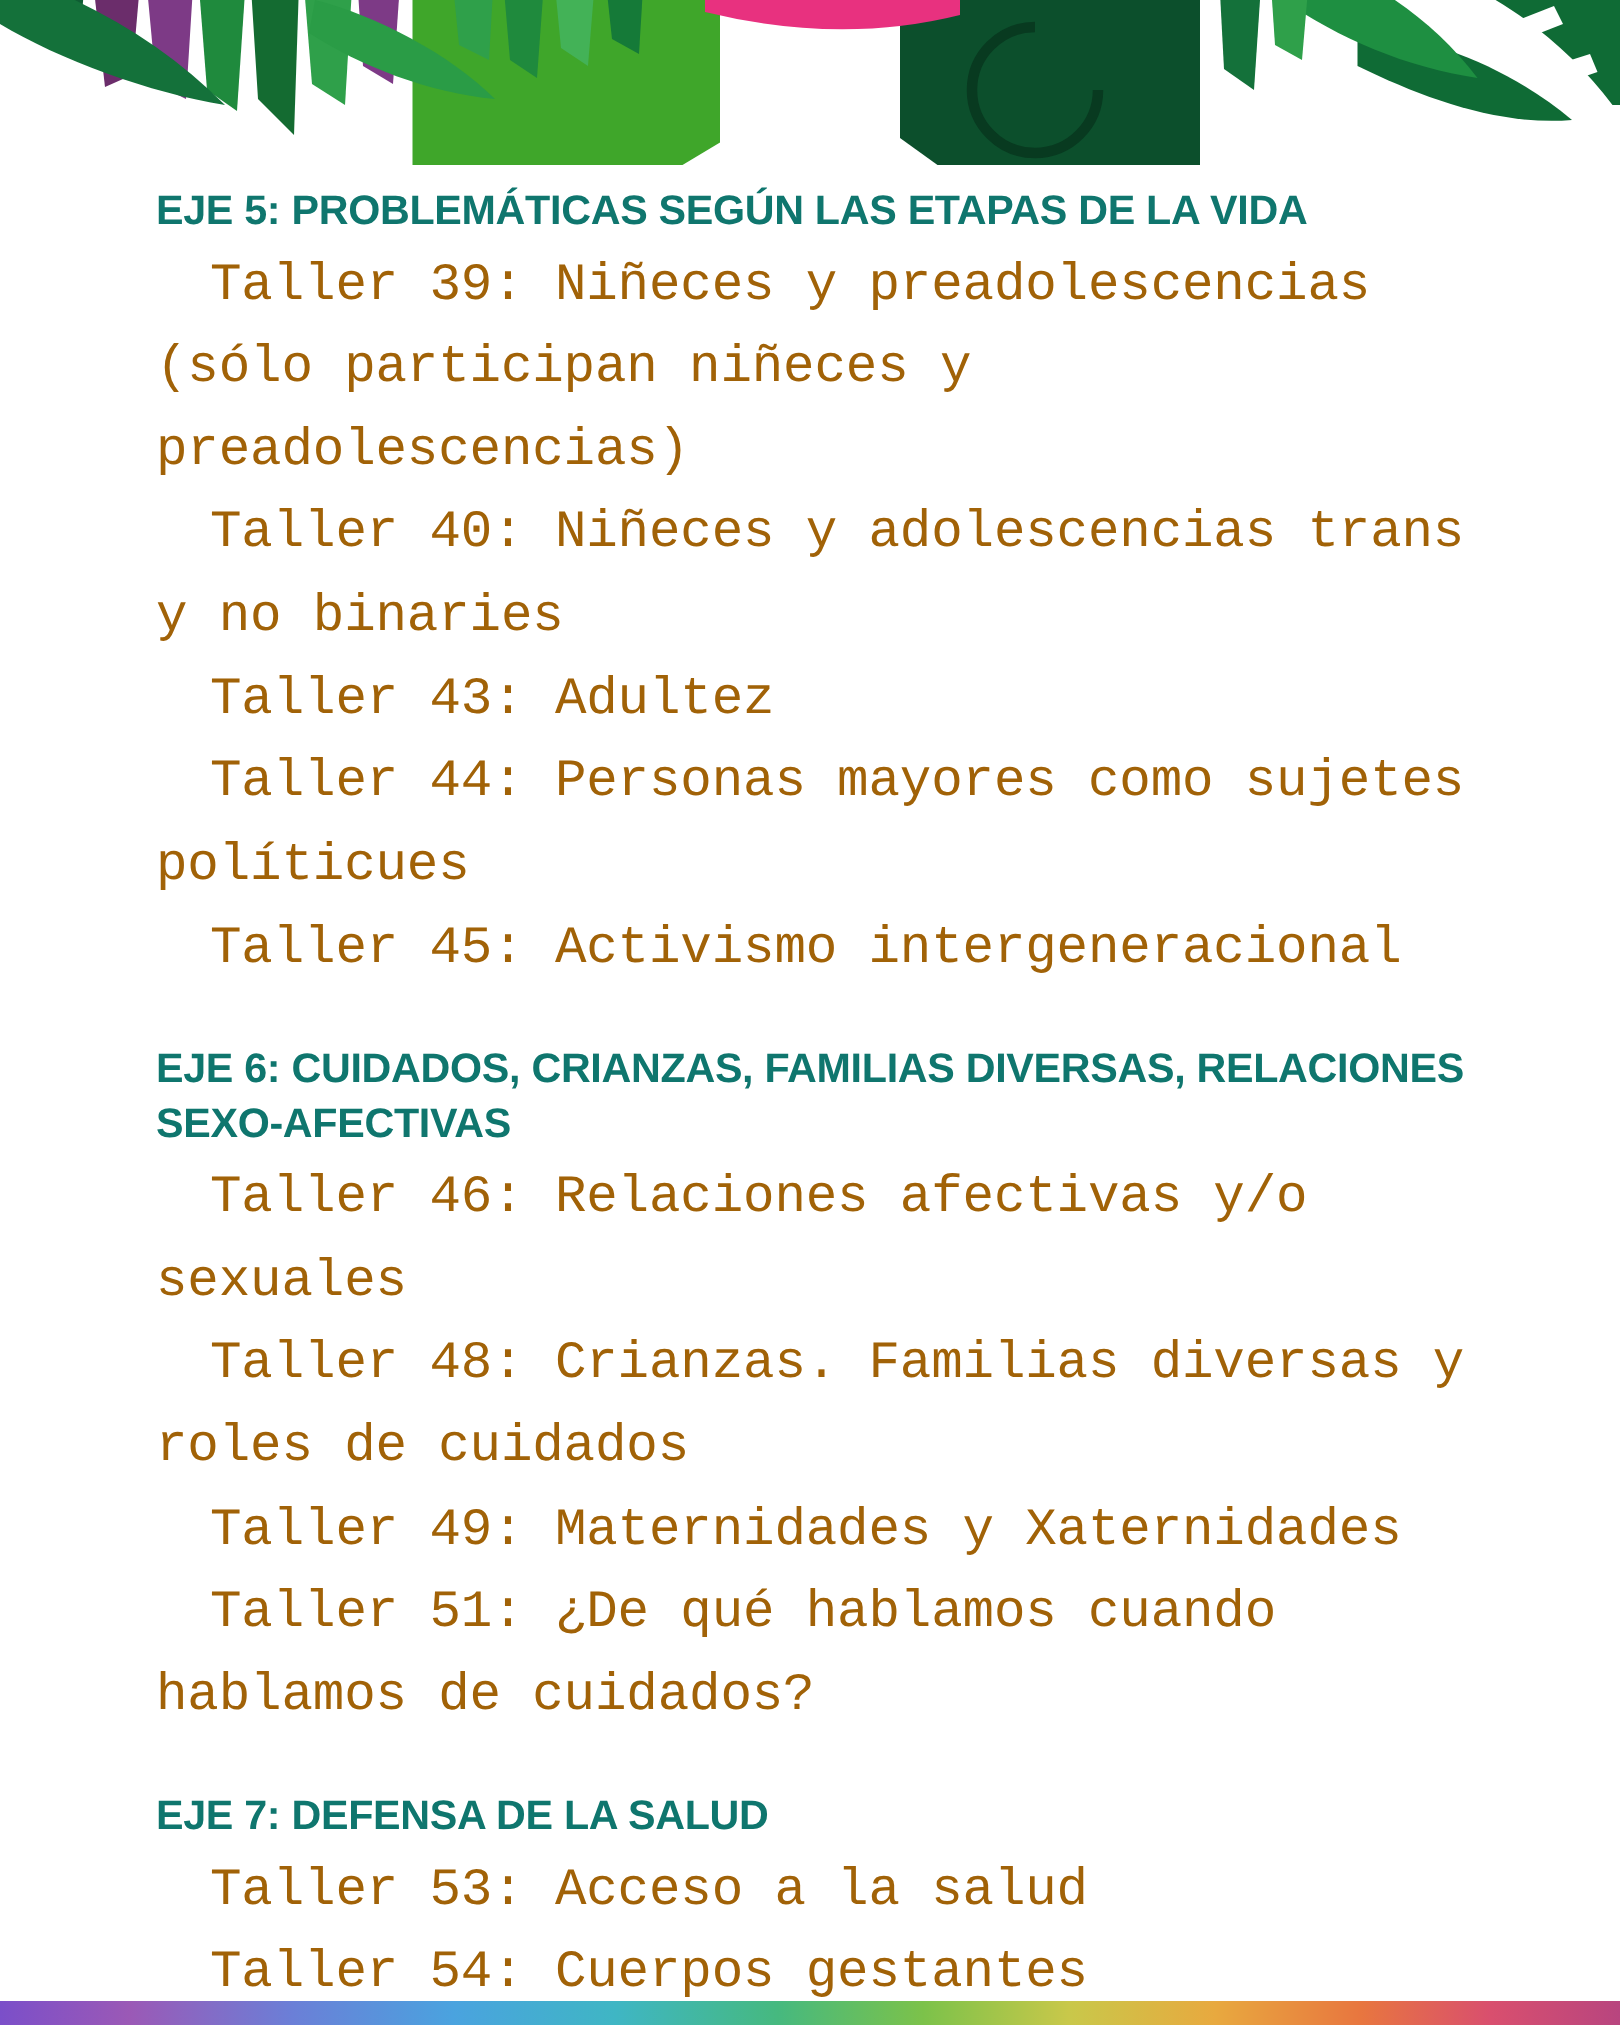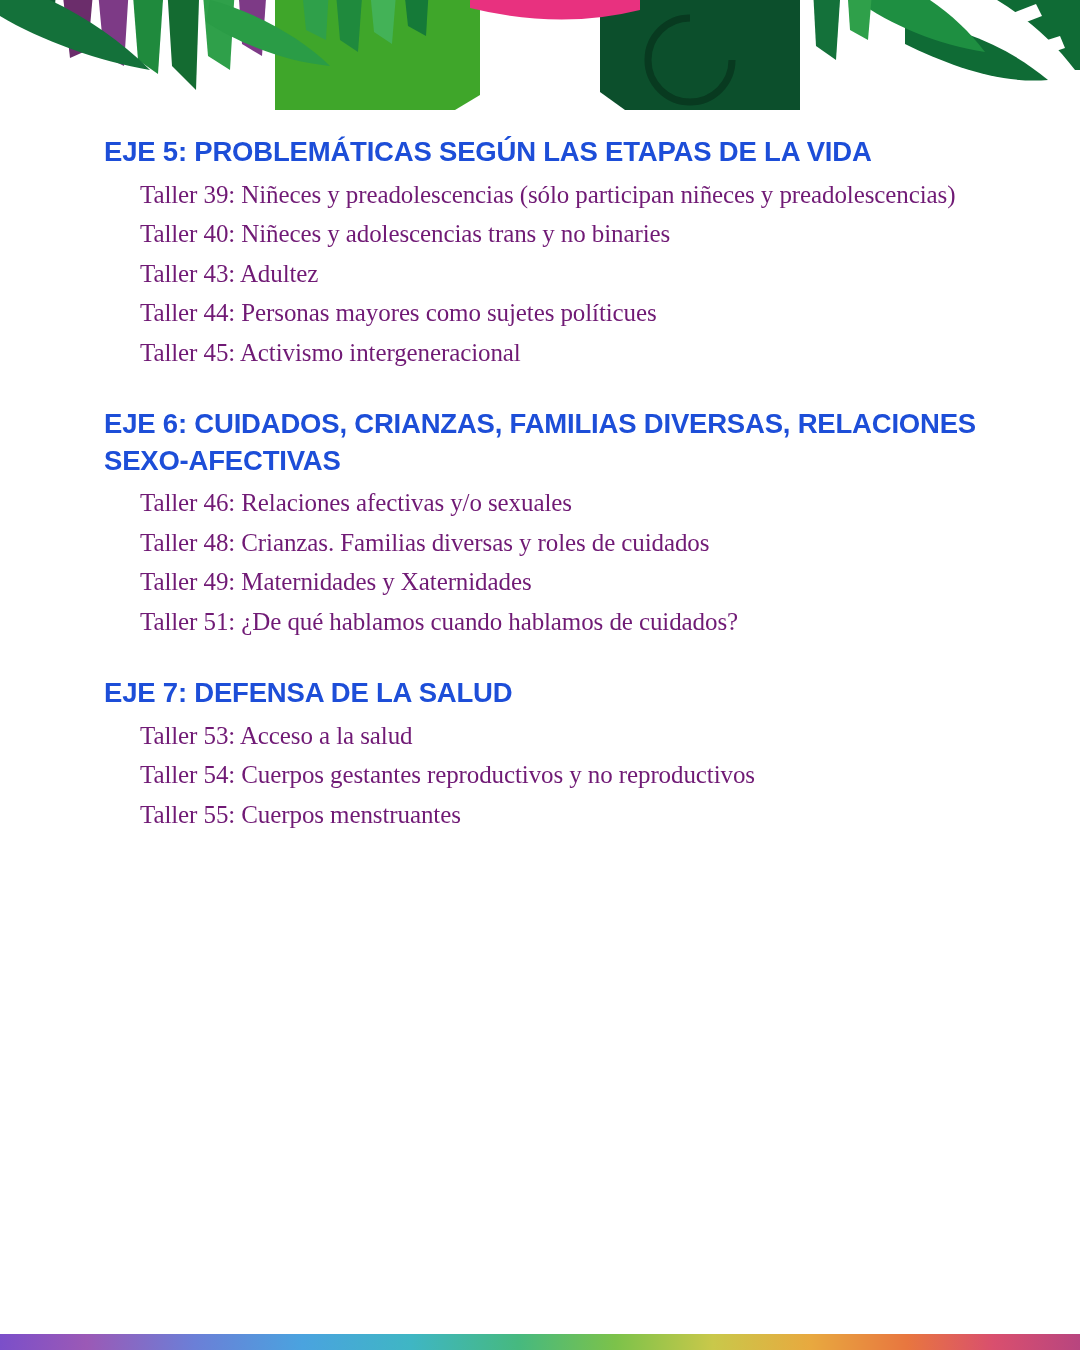--- a/index.html
+++ b/index.html
@@ -61,29 +61,29 @@
     margin-bottom: 34px;
   }
   .axis-block:last-child { margin-bottom: 0; }
 
   .axis-title {
     font-family: "Liberation Sans", sans-serif;
     font-weight: bold;
     font-size: 27.5px;
     line-height: 1.33;
     letter-spacing: -0.2px;
-    color: #1d4ed8;
-    margin: 12px 0 4px 0;
+    color: #0f766e;
+    margin: 0 0 4px 0;
   }
 
   .workshop {
-    font-family: Liberation Serif, serif;
-    font-size: 25px;
+    font-family: Liberation Mono, monospace;
+    font-size: 35px;
     line-height: 1.58;
-    color: #701a75;
+    color: #a16207;
     margin: 0;
     text-indent: 36px;
     letter-spacing: -0.1px;
   }
 </style>
 </head>
 <body>
 
 <div class="top-art">
   <svg width="1080" height="120" viewBox="0 0 1080 120" xmlns="http://www.w3.org/2000/svg" aria-hidden="true">

